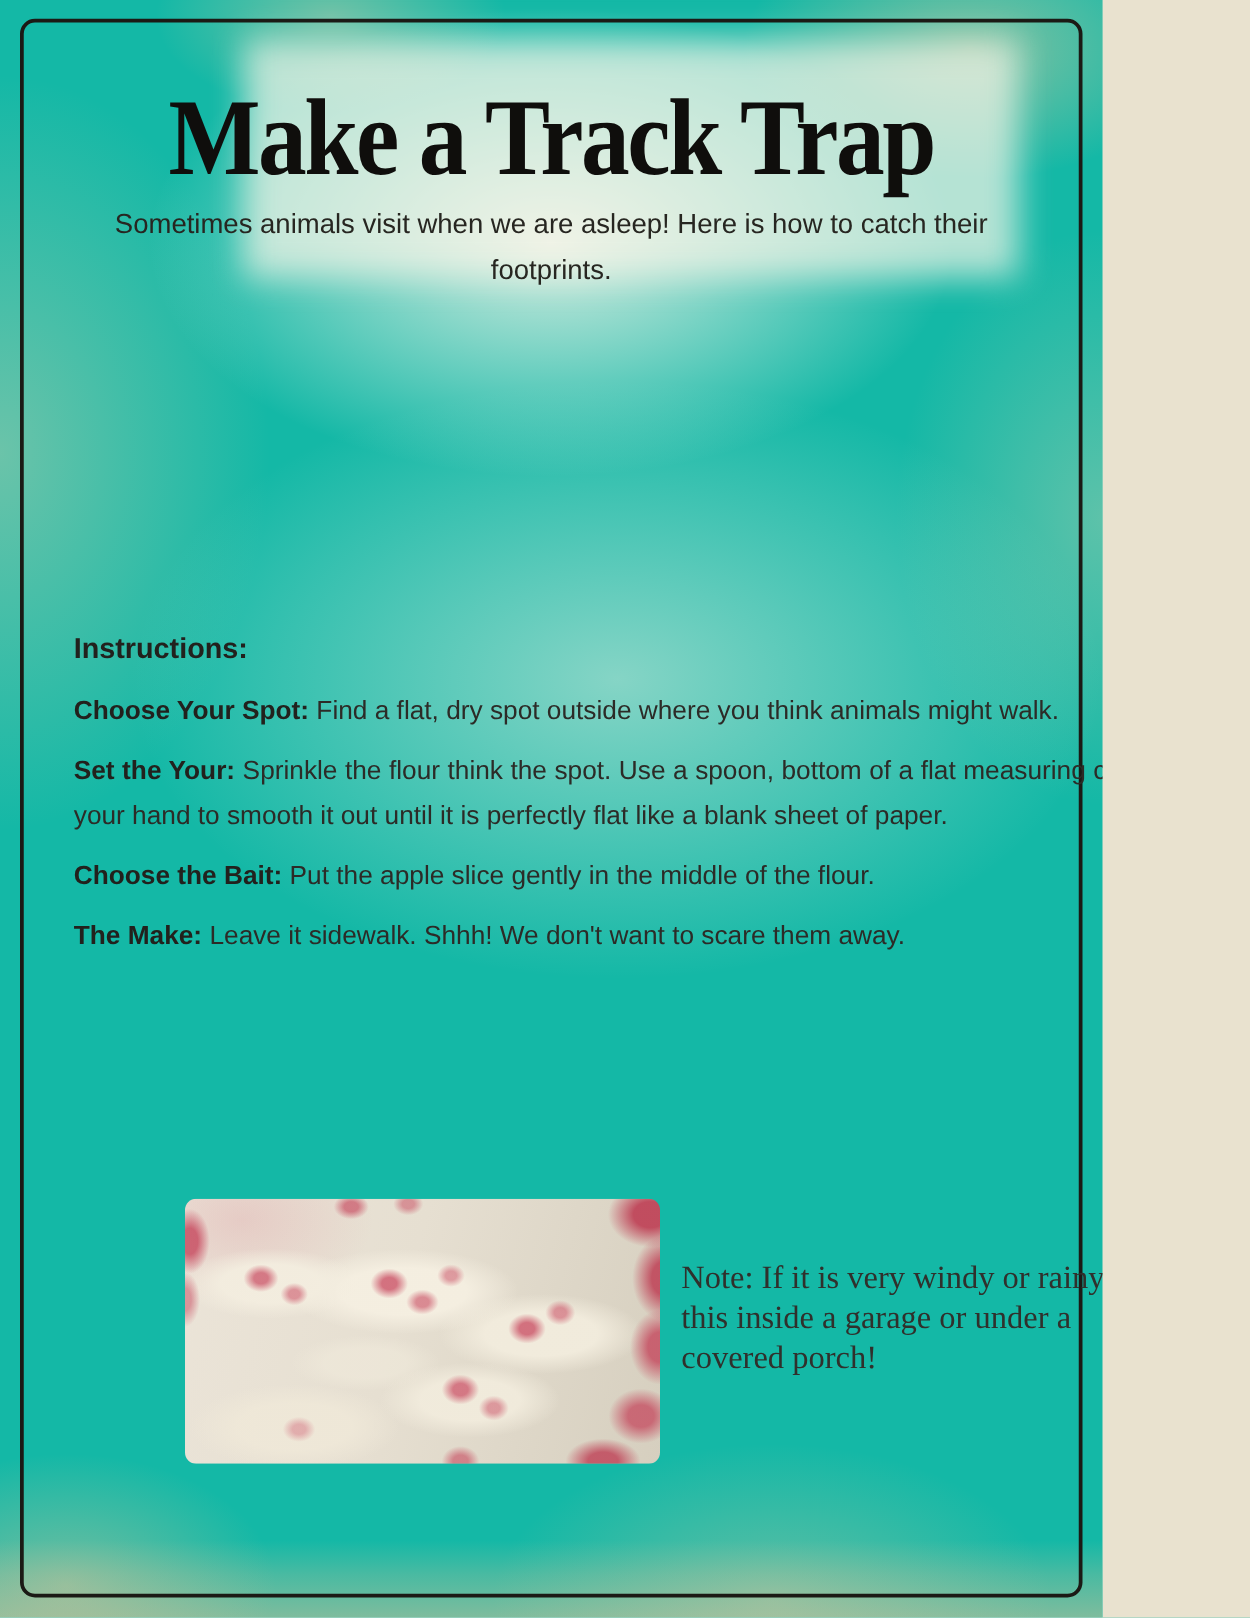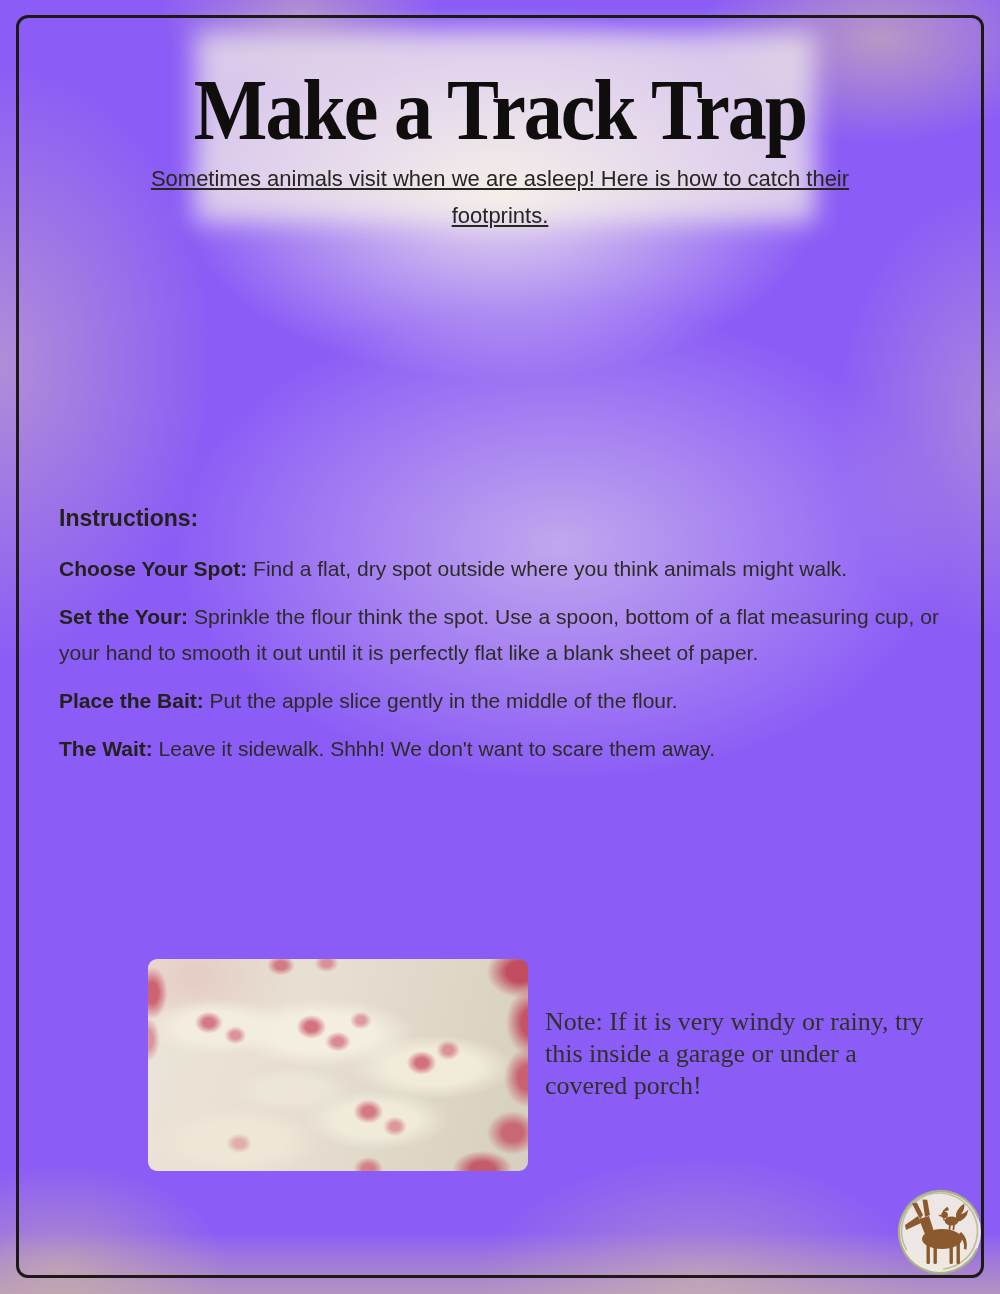--- a/index.html
+++ b/index.html
@@ -1,19 +1,19 @@
 <!DOCTYPE html>
 <html><head>
 <meta charset="utf-8">
 <style>
   html,body{margin:0;padding:0;background:#e9e2cf;}
   .page{
     position:relative;
-    width:1000px;height:1294px;
-    background:#8b5cf6;
+    width:882px;height:1294px;
+    background:#14b8a6;
     font-family:"Liberation Sans", sans-serif;
     color:#2c2b27;
     overflow:hidden;
   }
   
   .texture{
     position:absolute;inset:0;pointer-events:none;
     background:
       radial-gradient(260px 150px at 88% 3%, rgba(221,201,158,.55), transparent 70%),
       radial-gradient(200px 110px at 30% 1%, rgba(224,206,166,.45), transparent 70%),
@@ -43,21 +43,20 @@
     font-weight:700;
     font-size:78px;line-height:1;
     letter-spacing:-2px;
     color:#0f0e0c;
     transform:scaleY(1.12);transform-origin:top center;
   }
   .subtitle{
     margin:16px auto 0;max-width:800px;
     font-size:22px;line-height:37px;font-weight:500;
     color:#272621;
-    text-decoration:underline;
   }
 
   .materials{position:absolute;left:72px;top:290px;width:880px;}
   .materials h2{
     margin:0 0 10px 0;font-size:23px;line-height:30px;font-weight:700;color:#22211d;
   }
   .materials .item{margin:0;font-size:21px;line-height:37px;font-weight:500;}
 
   .instructions{position:absolute;left:59px;top:503px;width:880px;}
   .instructions h2{
@@ -128,22 +127,22 @@
   <header class="header">
     <h1 class="title">Make a Track Trap</h1>
     <p class="subtitle">Sometimes animals visit when we are asleep! Here is how to catch their footprints.</p>
   </header>
 
 
   <section class="instructions">
     <h2>Instructions:</h2>
     <p class="step"><strong>Choose Your Spot:</strong> <span>Find a flat, dry spot outside where you think animals might walk.</span></p>
     <p class="step justify"><strong>Set the Your:</strong> <span>Sprinkle the flour think the spot. Use a spoon, bottom of a flat measuring cup, or your hand to smooth it out until it is perfectly flat like a blank sheet of paper.</span></p>
-    <p class="step"><strong>Place the Bait:</strong> <span>Put the apple slice gently in the middle of the flour.</span></p>
-    <p class="step"><strong>The Wait:</strong> <span>Leave it sidewalk. Shhh! We don't want to scare them away.</span></p>
+    <p class="step"><strong>Choose the Bait:</strong> <span>Put the apple slice gently in the middle of the flour.</span></p>
+    <p class="step"><strong>The Make:</strong> <span>Leave it sidewalk. Shhh! We don't want to scare them away.</span></p>
   </section>
 
   <div class="photo"></div>
 
   <p class="note">Note: If it is very windy or rainy, try this inside a garage or under a covered porch!</p>
 
   <div class="logo">
     <svg viewBox="0 0 100 100" width="100" height="100" aria-hidden="true">
 
       <circle cx="50" cy="50" r="41" fill="#f6f2e2" opacity="0.92"></circle>

